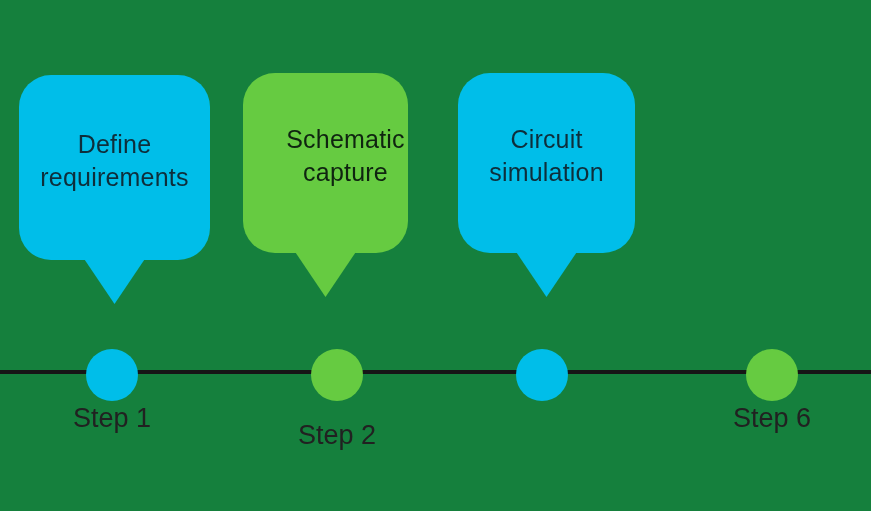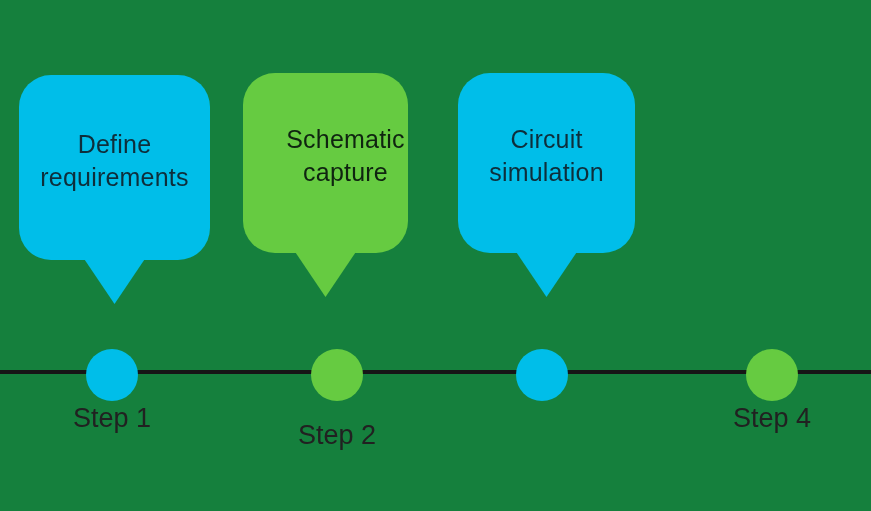--- a/index.html
+++ b/index.html
@@ -108,15 +108,15 @@
   </div>
   <div class="dot d2" style="background-color: rgb(102, 203, 65);"></div>
   <div class="step-label l2" style="color: rgb(33, 33, 33); margin-top: 17px;">Step 2</div>
 
   <div class="bubble b3" style="--bubble: #00bee9;">
     <span class="bubble-text" style="color: rgb(14, 46, 59);">Circuit simulation</span>
   </div>
   <div class="dot d3" style="background-color: rgb(0, 190, 233);"></div>
 
   <div class="dot d4" style="background-color: rgb(102, 203, 65);"></div>
-  <div class="step-label l4" style="color: rgb(33, 33, 33);">Step 4</div>
+  <div class="step-label l4" style="color: rgb(33, 33, 33);">Step 6</div>
 
 </div>
 
 </body></html>

